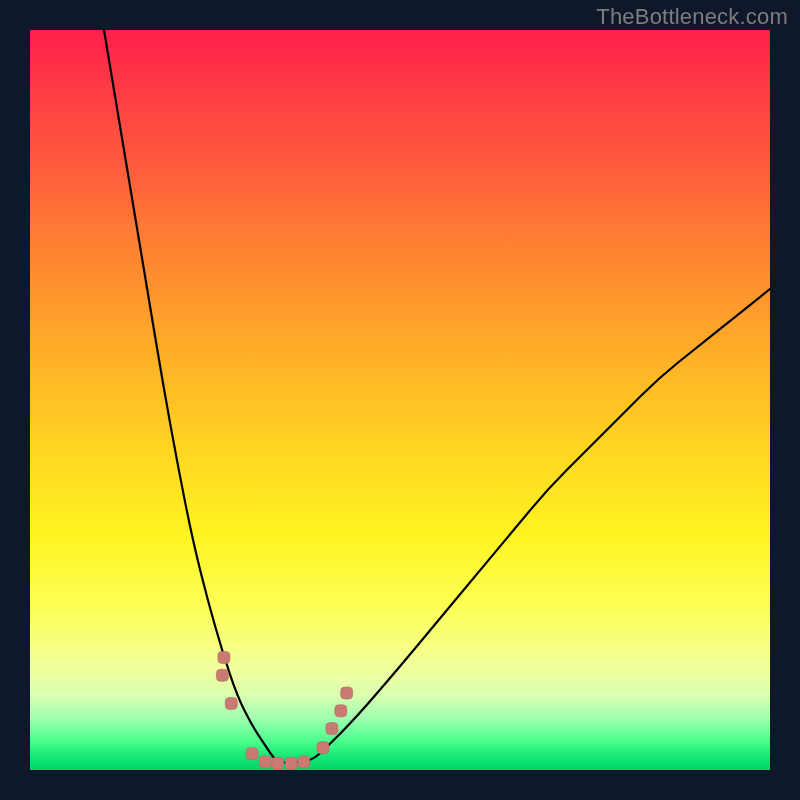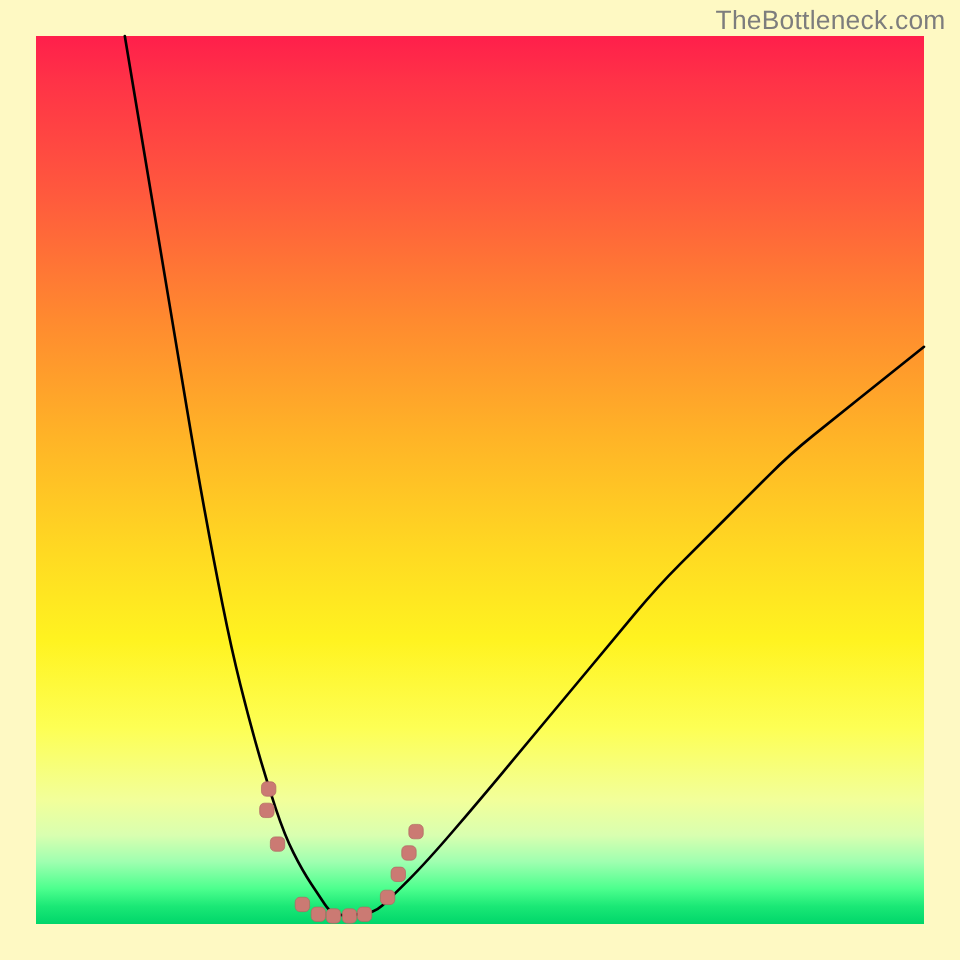--- a/index.html
+++ b/index.html
@@ -7,21 +7,21 @@
     padding: 0;
     width: 800px;
     height: 800px;
     background: #000;
     overflow: hidden;
     font-family: Arial, Helvetica, sans-serif;
   }
   .frame {
     position: absolute;
     inset: 0;
-    background: #fef9c3;
+    background: #0f172a;
   }
   .plot {
     position: absolute;
     left: 30px;
     top: 30px;
     width: 740px;
     height: 740px;
     background: linear-gradient(
       to bottom,
       #ff1f4b 0%,

